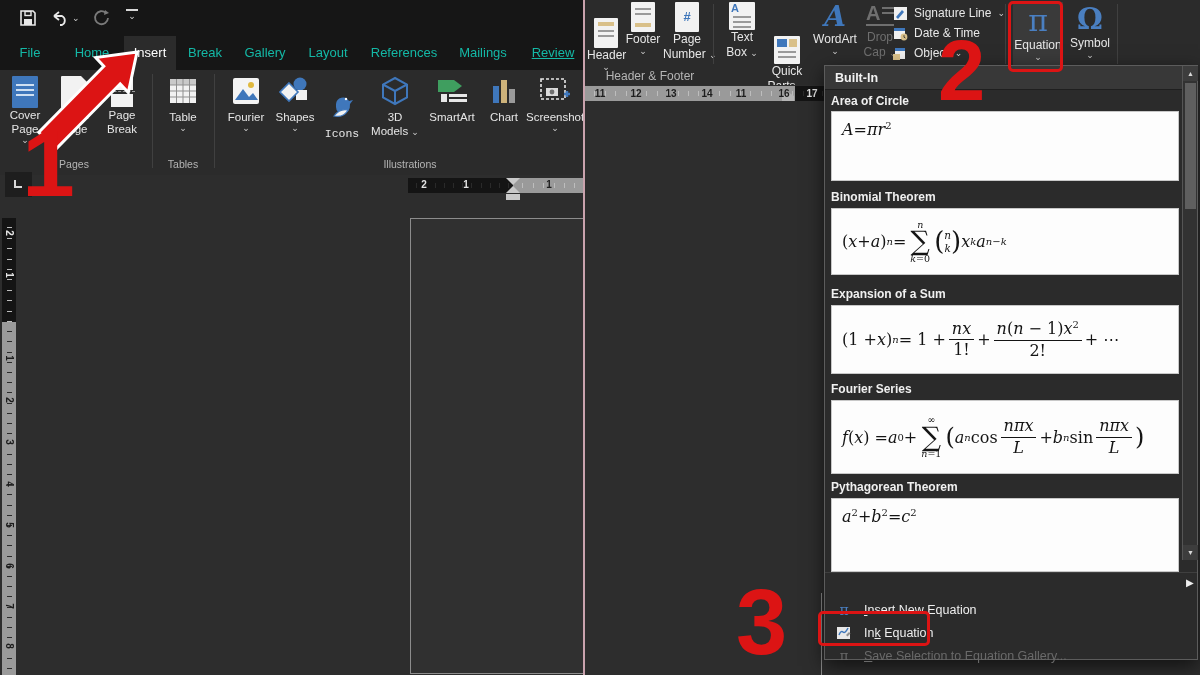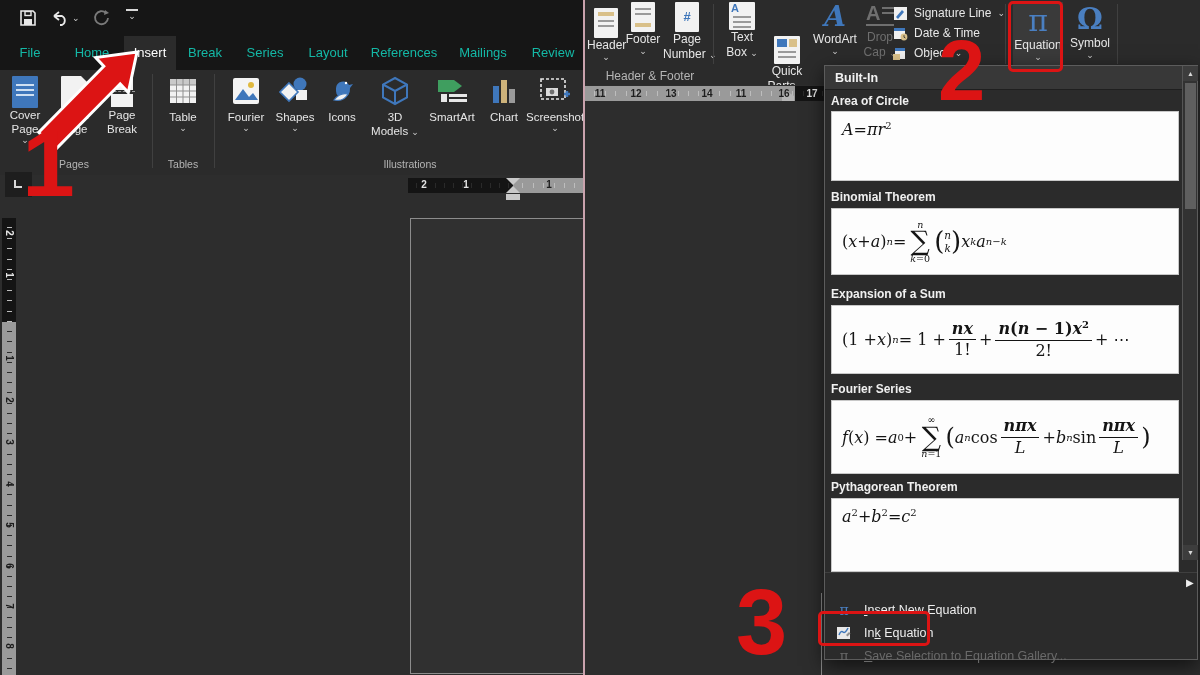--- a/index.html
+++ b/index.html
@@ -77,21 +77,21 @@
              border-bottom:1px solid #1f1f1f; font-size:12.5px; font-weight:bold; color:#f2f2f2;
              line-height:24px; padding-left:10px; }
   .eq-cat  { position:absolute; left:6px; font-size:12px; font-weight:bold; color:#f0f0f0; }
   .eq-box  { position:absolute; left:6px; width:348px; background:#fdfdfd; border:1px solid #c8c8c8;
              color:#141414; font-family:"DejaVu Serif", serif; font-size:16px;
              display:flex; align-items:flex-start; padding:8px 10px; }
   .eq-box.ctr { align-items:center; padding-top:0; padding-bottom:0; }
   .eq-box i { font-style:italic; }
   sup,sub { font-size:10px; }
   .frac { display:inline-flex; flex-direction:column; align-items:center; vertical-align:middle; margin:0 3px; line-height:1.15; }
-  .frac .num { padding:0 3px 1px; border-bottom:1.3px solid #141414;font-weight:bold; }
+  .frac .num { padding:0 3px 1px; border-bottom:1.3px solid #141414; }
   .frac .den { padding:1px 3px 0; }
   .nary { display:inline-flex; flex-direction:column; align-items:center; vertical-align:middle; margin:0 4px; line-height:1; font-style:normal; }
   .nary .top,.nary .bot { font-size:9.5px; }
   .nary .sym { font-size:27px; line-height:.9; }
   .binom { display:inline-flex; align-items:center; vertical-align:middle; }
   .binom .paren { font-size:26px; font-weight:300; line-height:.9; }
   .binom .stack { display:inline-flex; flex-direction:column; align-items:center; font-size:10.5px; line-height:1.15; }
   .bigp { font-size:24px; vertical-align:middle; font-style:normal; }
 
   .eq-action { position:absolute; left:1px; width:358px; height:22px; display:flex; align-items:center;
@@ -138,25 +138,25 @@
         <path d="M13 2 l4 3 -5 2 z" fill="#7a7a7a"></path>
       </svg>
       <span class="abs" style="left:126px;top:9px;width:12px;border-top:2px solid #d8d8d8;font-size:9px;color:#d8d8d8;text-align:center;line-height:11px;">⌄</span>
     </div>
 
     <div class="abs tabbar">
       <div class="tab" style="left:10px;width:40px;">File</div>
       <div class="tab" style="left:68px;width:48px;">Home</div>
       <div class="tab sel" style="left:124px;width:52px;">Insert</div>
       <div class="tab" style="left:182px;width:46px;">Break</div>
-      <div class="tab" style="left:238px;width:54px;">Series</div>
+      <div class="tab" style="left:238px;width:54px;">Gallery</div>
       <div class="tab" style="left:300px;width:56px;">Layout</div>
       <div class="tab" style="left:364px;width:80px;">References</div>
       <div class="tab" style="left:450px;width:66px;">Mailings</div>
-      <div class="tab" style="left:524px;width:58px;">Review</div>
+      <div class="tab" style="left:524px;width:58px;text-decoration:underline;">Review</div>
     </div>
 
     <div class="abs ribbon-left">
 
       <div class="rbtn" style="left:2px;top:6px;width:46px;">
         <div style="margin:0 auto;width:26px;height:32px;background:#3f77bb;position:relative;border-radius:1px;">
           <div class="dlines" style="top:8px;background:#cfe0f2;"></div>
             <div class="dlines" style="top:13px;background:#cfe0f2;"></div>
             <div class="dlines" style="top:18px;background:#cfe0f2;"></div>
         </div>
@@ -206,21 +206,21 @@
       </div>
       <div class="rbtn" style="left:272px;top:6px;width:46px;">
         <svg width="32" height="30" viewBox="0 0 32 30">
           <circle cx="21" cy="8" r="6.5" fill="#3f77bb"></circle>
           <rect x="17" y="14" width="11" height="10" fill="#f2f2f2"></rect>
           <path d="M10 7 L19 16 L10 25 L1 16 Z" fill="#f2f2f2" stroke="#3f77bb" stroke-width="1.6"></path>
         </svg>
         <div class="lbl">Shapes</div>
         <span class="chev">⌄</span>
       </div>
-      <div class="rbtn" style="left:320px;top:6px;width:44px;">
+      <div class="rbtn" style="left:320px;top:22px;width:44px;font-family:Liberation Mono, monospace;">
         <svg width="32" height="30" viewBox="0 0 32 30">
           <path d="M10 12 a7 7 0 0 1 13-3 l4-1 -3 4 a7 9 0 0 1 -7 10 a7 7 0 0 1 -7-7z" fill="#3f77bb"></path>
           <circle cx="20" cy="7" r="1.2" fill="#fff"></circle>
           <path d="M8 24 q6-8 14-6 q-4 8 -14 6z" fill="#f2f2f2" stroke="#3f77bb" stroke-width="1.2"></path>
         </svg>
         <div class="lbl">Icons</div>
       </div>
       <div class="rbtn" style="left:368px;top:6px;width:54px;">
         <svg width="32" height="30" viewBox="0 0 32 30">
           <path d="M16 2 L28 8.5 L28 21.5 L16 28 L4 21.5 L4 8.5 Z" fill="none" stroke="#3f77bb" stroke-width="2"></path>
@@ -276,21 +276,21 @@
 
     <div class="page" style="left:410px;top:218px;width:190px;height:456px;"></div>
   </div>
 
   <div class="boundary"></div>
 
   <div class="sect" style="left:585px;top:0;width:615px;height:675px;">
 
     <div class="abs ribbon-right" style="left:0;top:0;">
 
-      <div class="rbtn rbtn-r" style="left:2px;top:8px;width:38px;">
+      <div class="rbtn rbtn-r" style="left:2px;top:18px;width:38px;">
         <div class="doc" style="margin:0 auto;width:24px;height:30px;">
           <div class="dlines" style="top:4px;height:4px;background:#d9c089;"></div>
           <div class="dlines" style="top:12px;"></div>
             <div class="dlines" style="top:17px;"></div>
         </div>
         <div class="lbl">Header</div>
         <span class="chev">⌄</span>
       </div>
       <div class="rbtn rbtn-r" style="left:40px;top:2px;width:36px;">
         <div class="doc" style="margin:0 auto;width:24px;height:30px;">

